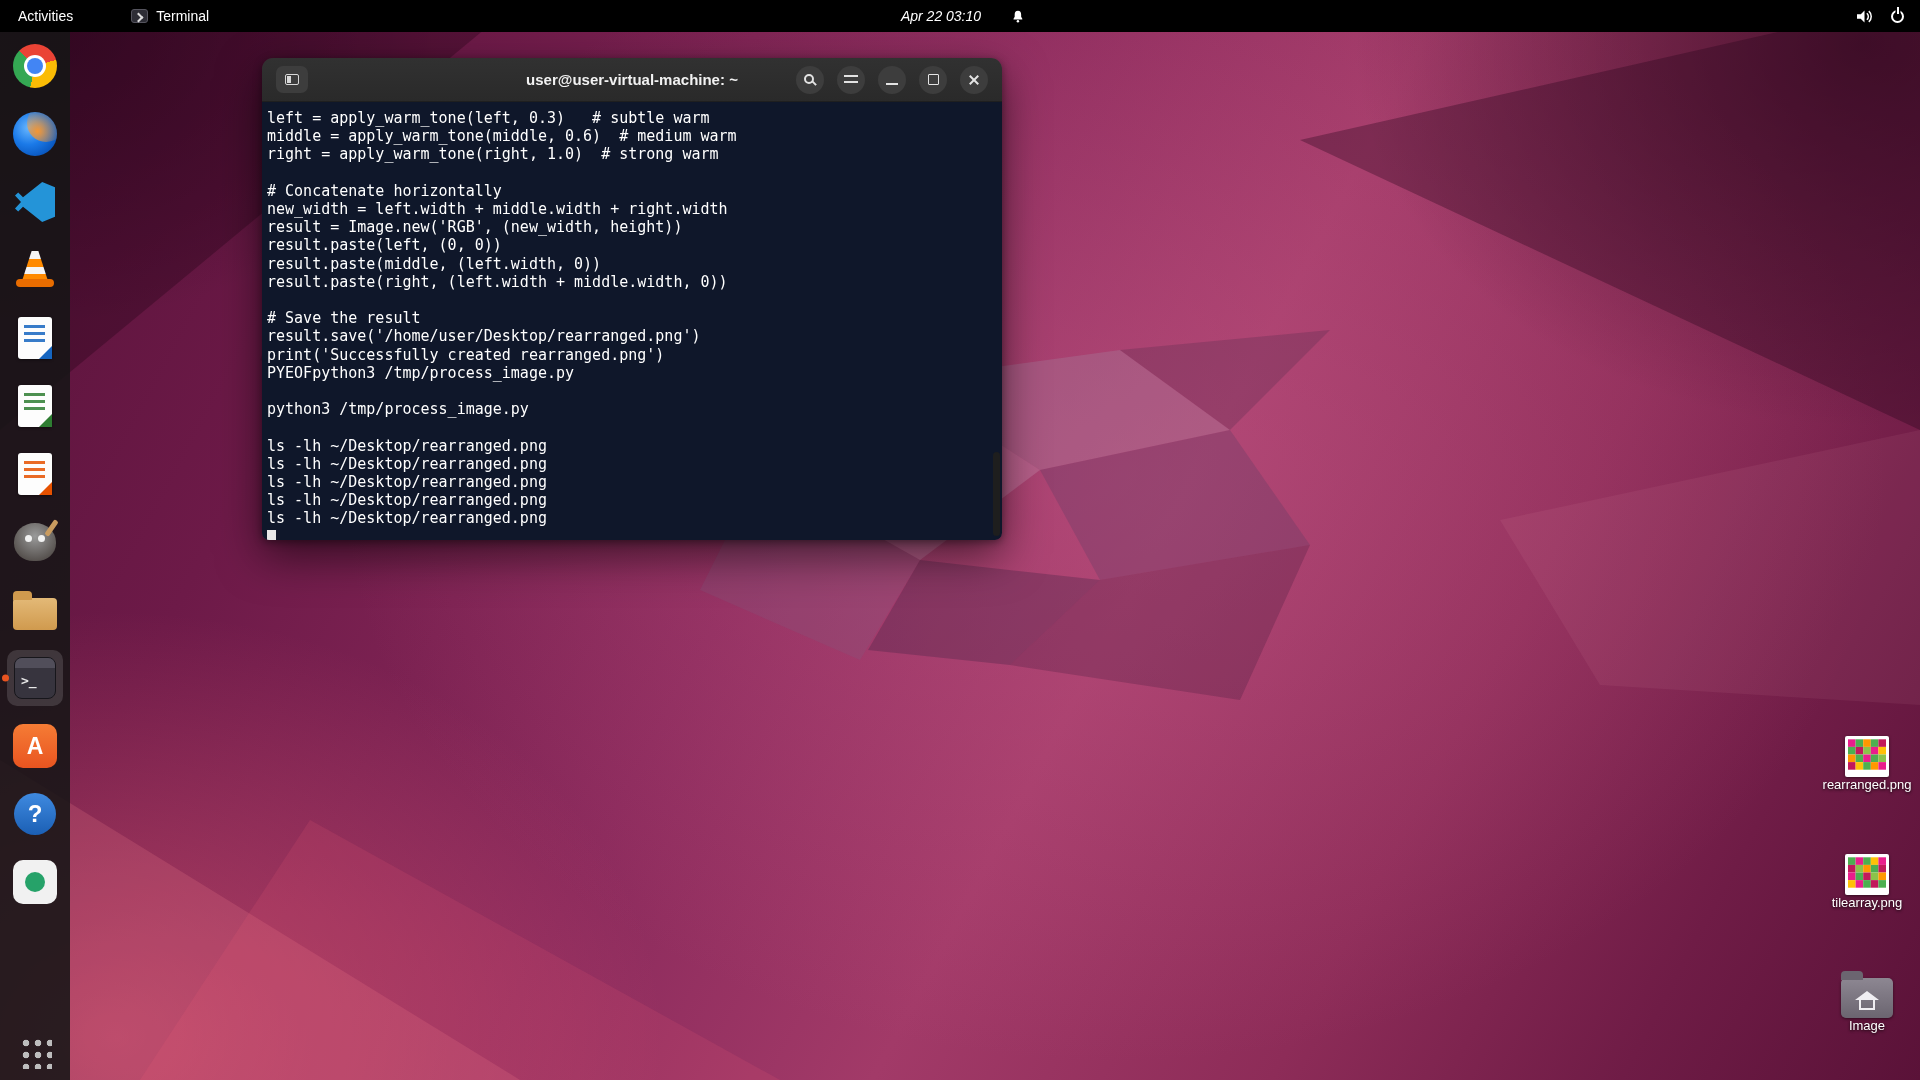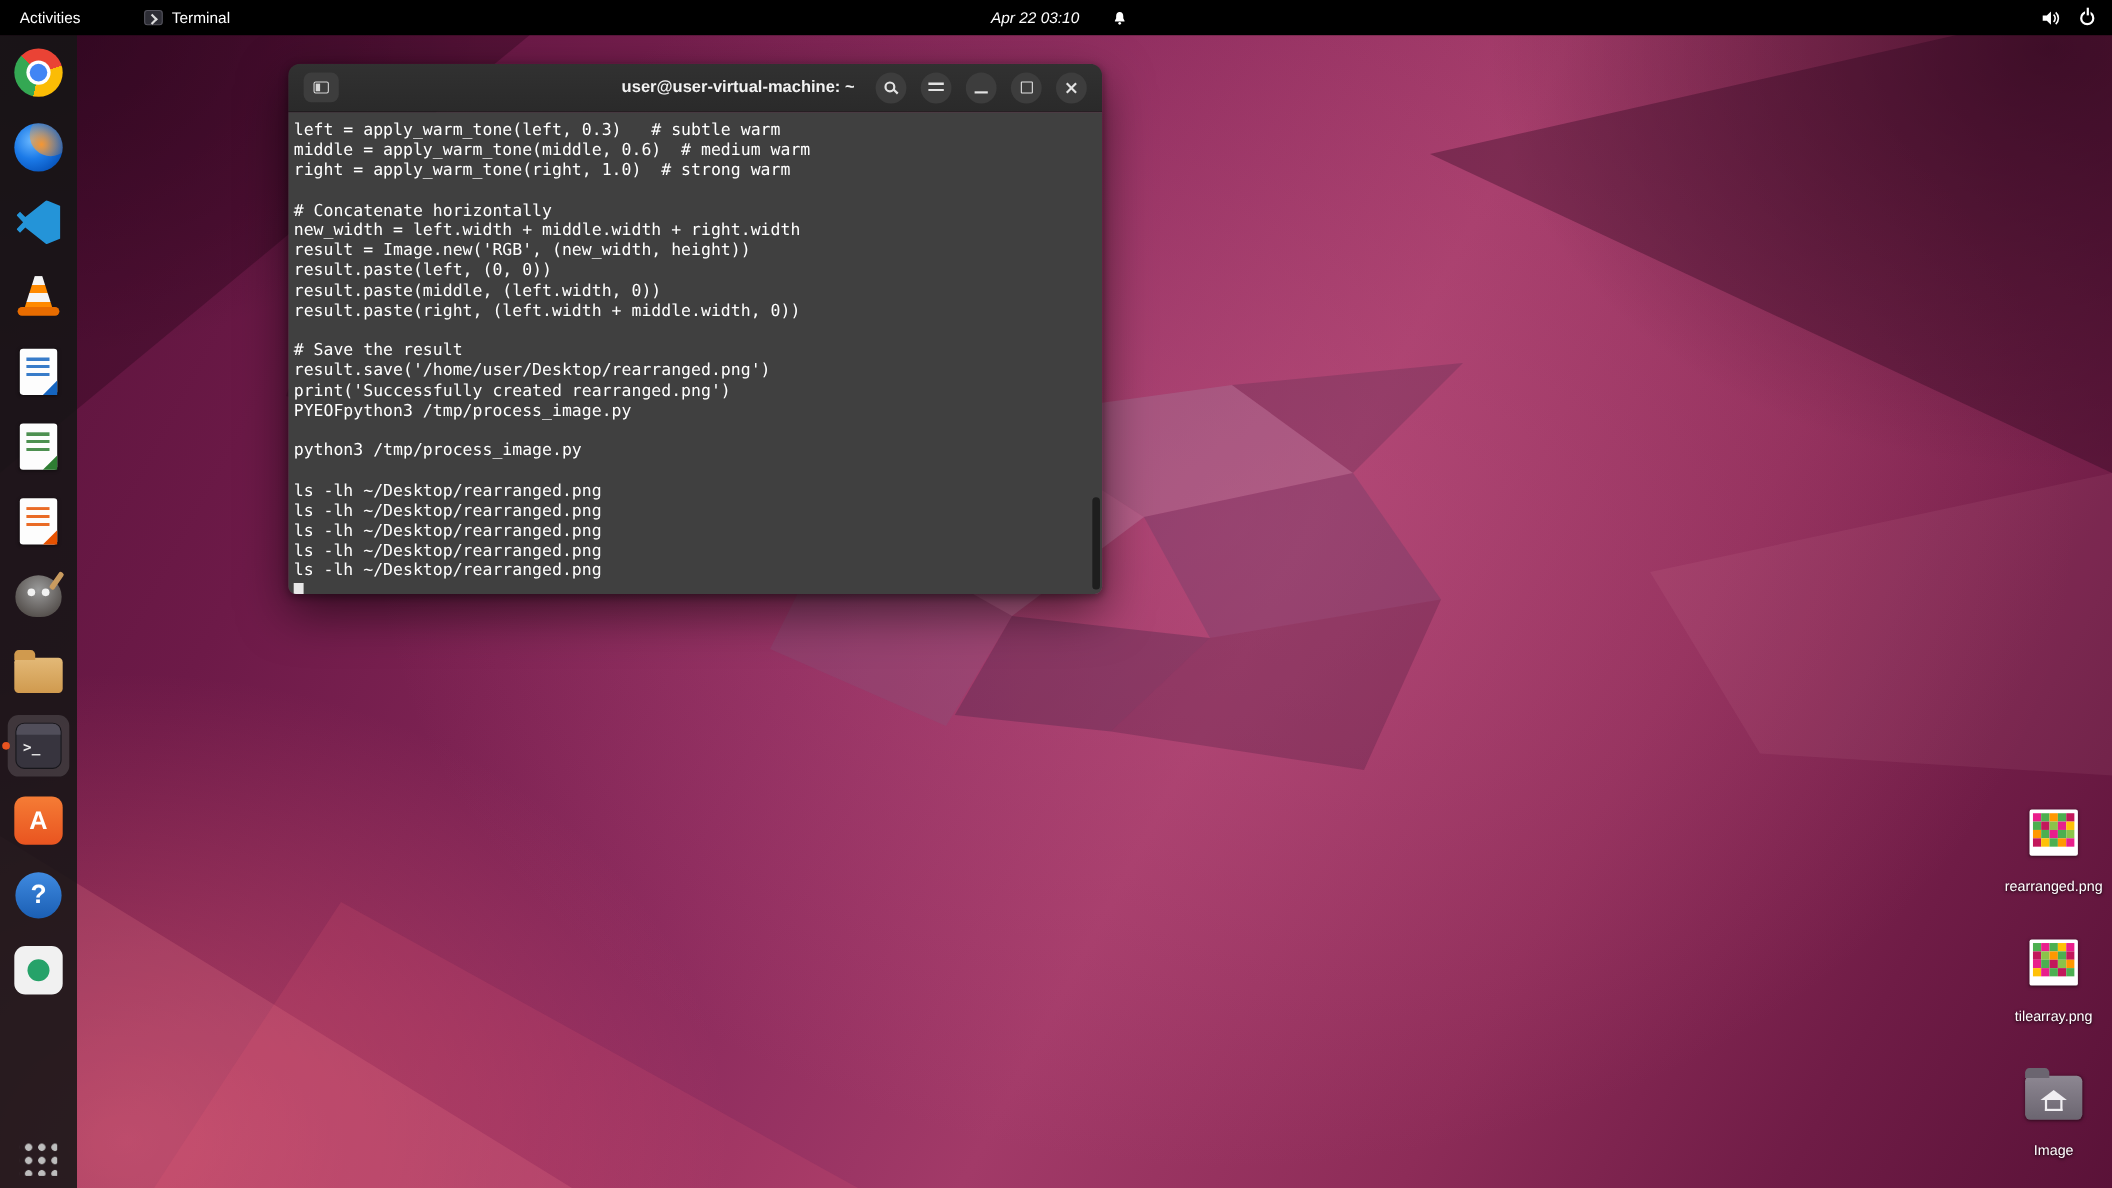--- a/index.html
+++ b/index.html
@@ -106,55 +106,55 @@
   .ic-grid { width:34px; height:34px;
     background-image:radial-gradient(#bdbdbd 3px, rgba(0,0,0,0) 3.6px);
     background-size:12px 12px; background-position:2px 2px; }
 
   
   .window { position:absolute; left:262px; top:58px; width:740px; height:482px; z-index:30;
     border-radius:11px 11px 7px 7px; overflow:hidden; box-shadow:0 16px 44px rgba(0,0,0,.55), 0 2px 8px rgba(0,0,0,.4); }
   .titlebar { height:44px; background:linear-gradient(#313131, #2a2a2a); border-bottom:1px solid #1f1f1f;
     position:relative; display:flex; align-items:center; }
   .title { position:absolute; left:50%; transform:translateX(-50%); color:#f2f2f2;
-    font-weight:700; font-size:15px; white-space:nowrap;margin-left:39px; }
+    font-weight:700; font-size:15px; white-space:nowrap; }
   .wbtn { width:28px; height:28px; border-radius:50%; background:#3d3d3d; flex:0 0 auto;
     display:flex; align-items:center; justify-content:center; cursor:pointer; position:relative; }
   .newtab-btn { margin-left:14px; width:32px; height:27px; border-radius:7px; background:#3d3d3d;
     display:flex; align-items:center; justify-content:center; cursor:pointer; }
   .newtab-glyph { width:14px; height:11px; border:1.5px solid #d8d8d8; border-radius:2px; position:relative; }
   .newtab-glyph::after { content:""; position:absolute; left:1px; top:1px; width:4px; height:7px; background:#d8d8d8; }
   .btn-group { margin-left:auto; margin-right:14px; display:flex; gap:13px; align-items:center; }
   .search-glyph { width:10px; height:10px; border:2px solid #e3e3e3; border-radius:50%; position:relative; top:-1px; left:-1px; }
   .search-glyph::after { content:""; position:absolute; width:2px; height:6px; background:#e3e3e3;
     right:-3px; bottom:-4px; transform:rotate(-45deg); }
   .menu-glyph { width:14px; height:10px;
     background:repeating-linear-gradient(#e3e3e3 0 2px, rgba(0,0,0,0) 2px 6px); }
   .min-glyph { width:12px; height:2px; background:#e3e3e3; margin-top:8px; }
   .max-glyph { width:11px; height:11px; border:1.5px solid #e3e3e3; border-radius:1px; }
   .close-glyph { width:12px; height:12px; position:relative; }
   .close-glyph::before, .close-glyph::after { content:""; position:absolute; left:5px; top:0;
     width:2px; height:12px; background:#e3e3e3; }
   .close-glyph::before { transform:rotate(45deg); }
   .close-glyph::after  { transform:rotate(-45deg); }
 
-  .tbody { position:absolute; top:44px; left:0; right:0; bottom:0; background:#404040;
+  .tbody { position:absolute; top:44px; left:0; right:0; bottom:0; background:#0f172a;
     padding:7px 10px 0 5px; cursor:text; }
   .tout { font-family:"DejaVu Sans Mono","Liberation Mono",monospace; font-size:15px; line-height:18.2px;
     color:#ffffff; white-space:pre; }
   .cursor { display:inline-block; width:9px; height:16px; background:#e8e8e8; vertical-align:text-bottom; }
   .scrollbar { position:absolute; right:2px; top:0; bottom:0; width:7px; }
   .scroll-thumb { position:absolute; right:0; width:7px; top:80%; height:19%;
     background:#1e1e1e; border-radius:4px; cursor:grab; }
 
   
   .desk-icon { position:absolute; width:112px; z-index:10; display:flex; flex-direction:column;
     align-items:center; cursor:pointer; }
   .thumb { background:#fff; padding:3px; border-radius:2px; box-shadow:0 1px 3px rgba(0,0,0,.5); }
-  .dlabel { margin-top:20px; color:#fff; font-size:13px; text-shadow:0 1px 3px rgba(0,0,0,.9); text-align:center; }
+  .dlabel { margin-top:0; color:#fff; font-size:13px; text-shadow:0 1px 3px rgba(0,0,0,.9); text-align:center; }
   .home-fold { width:52px; height:40px; background:linear-gradient(#8d8792, #6b6570); border-radius:5px;
     position:relative; box-shadow:0 1px 3px rgba(0,0,0,.5); }
   .home-fold::before { content:""; position:absolute; top:-7px; left:0; width:22px; height:9px;
     background:#6b6570; border-radius:4px 4px 0 0; }
   .house { position:absolute; left:50%; top:56%; transform:translate(-50%,-50%); width:22px; height:18px; }
   .roof { position:absolute; top:0; left:50%; transform:translateX(-50%); width:0; height:0;
     border-left:12px solid rgba(0,0,0,0); border-right:12px solid rgba(0,0,0,0); border-bottom:9px solid #f0eef2; }
   .hbase { position:absolute; top:9px; left:50%; transform:translateX(-50%); width:16px; height:10px;
     border:2px solid #f0eef2; border-top:none; }
 </style>

